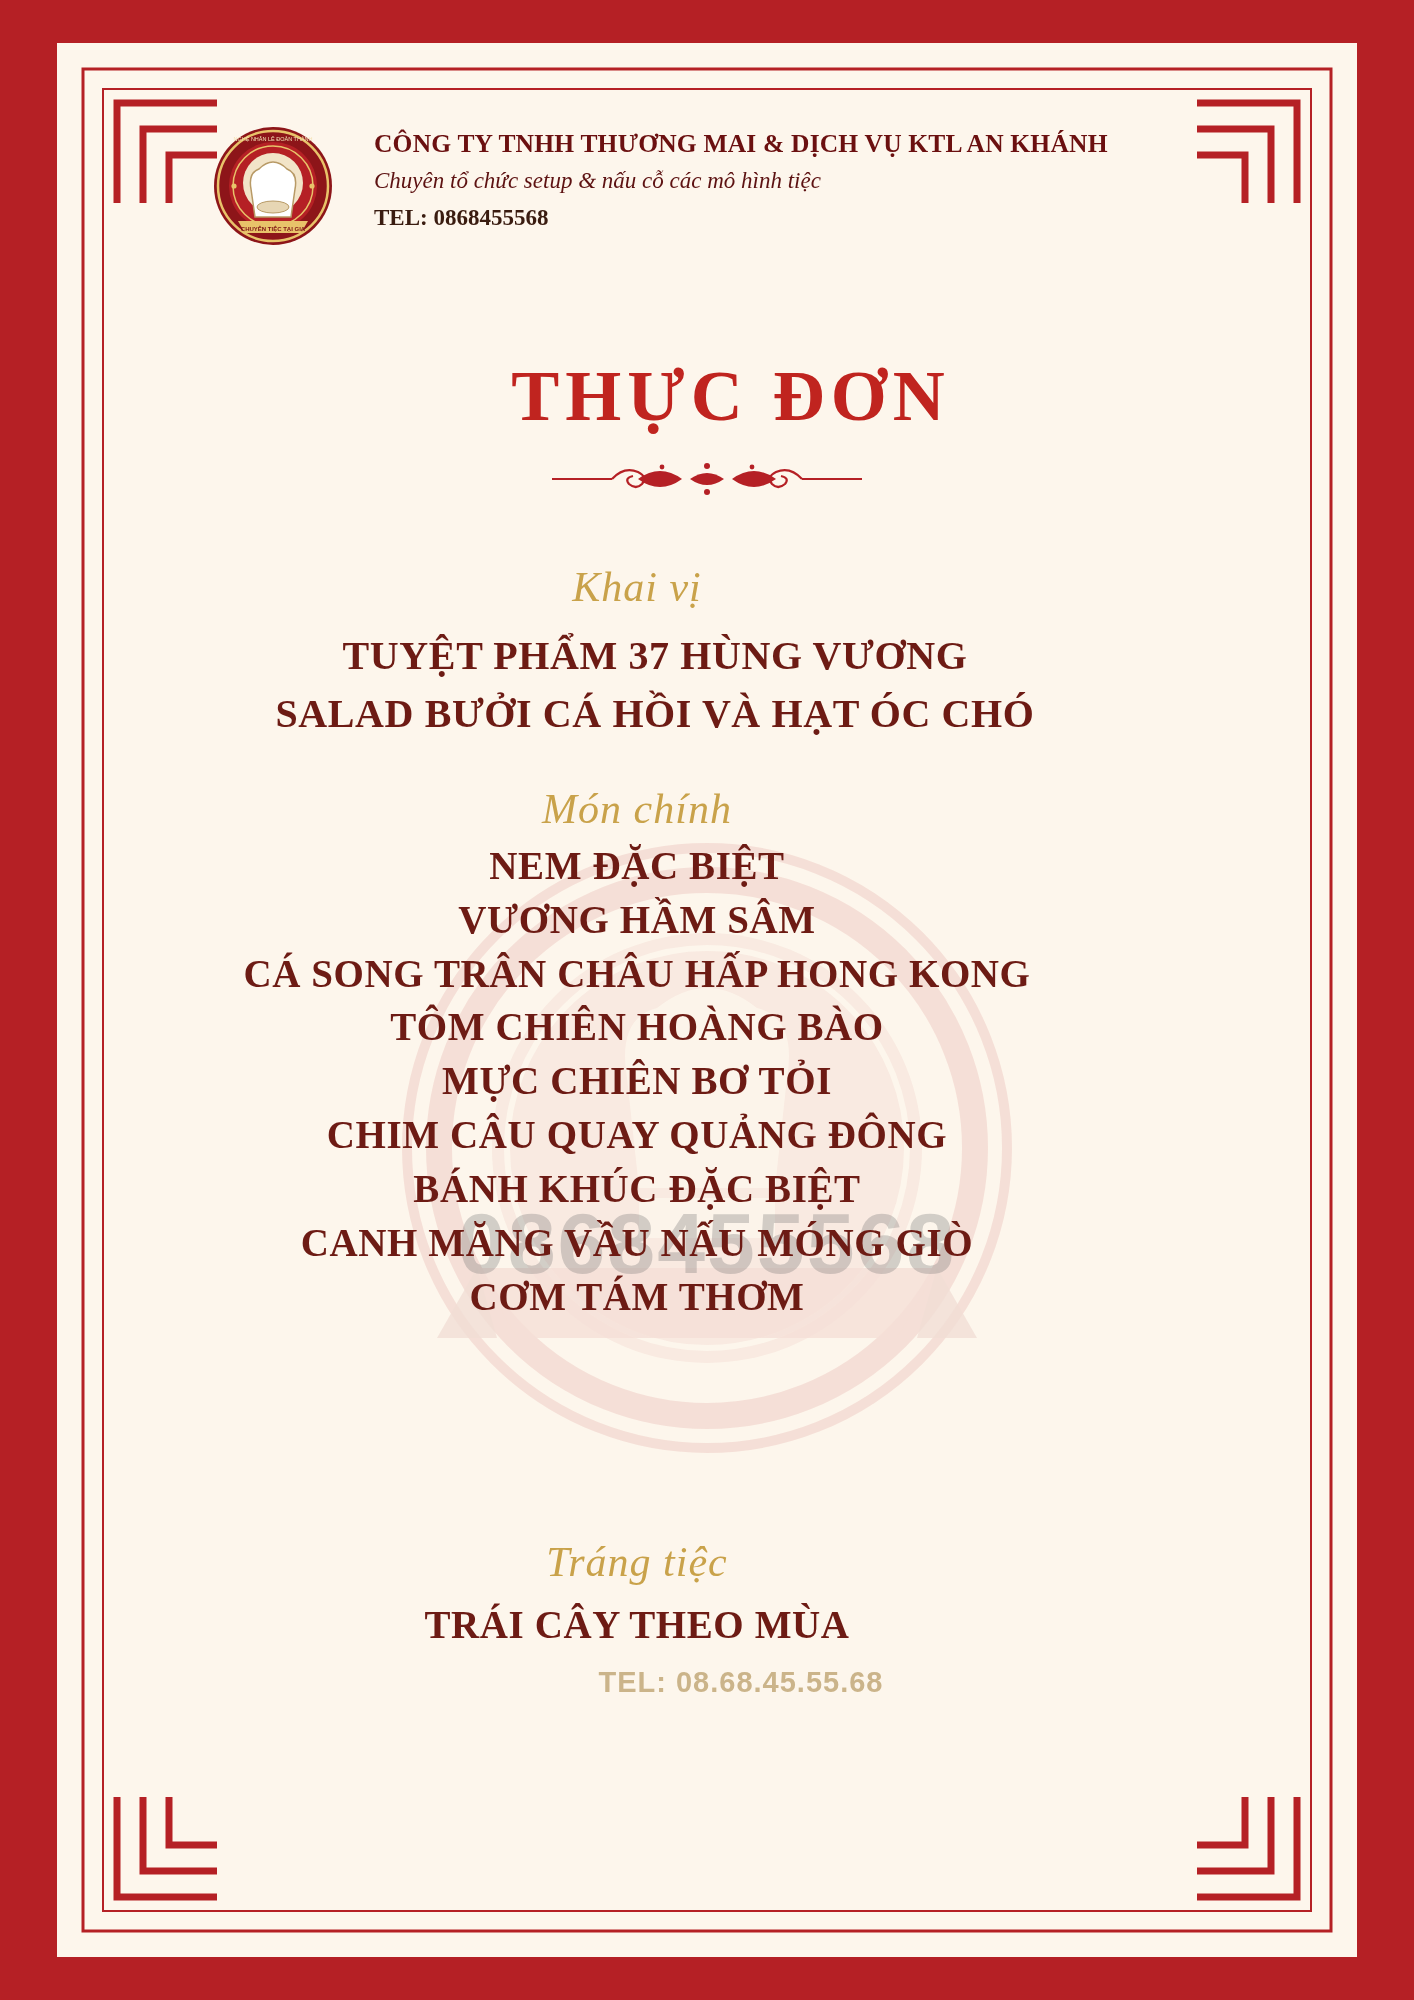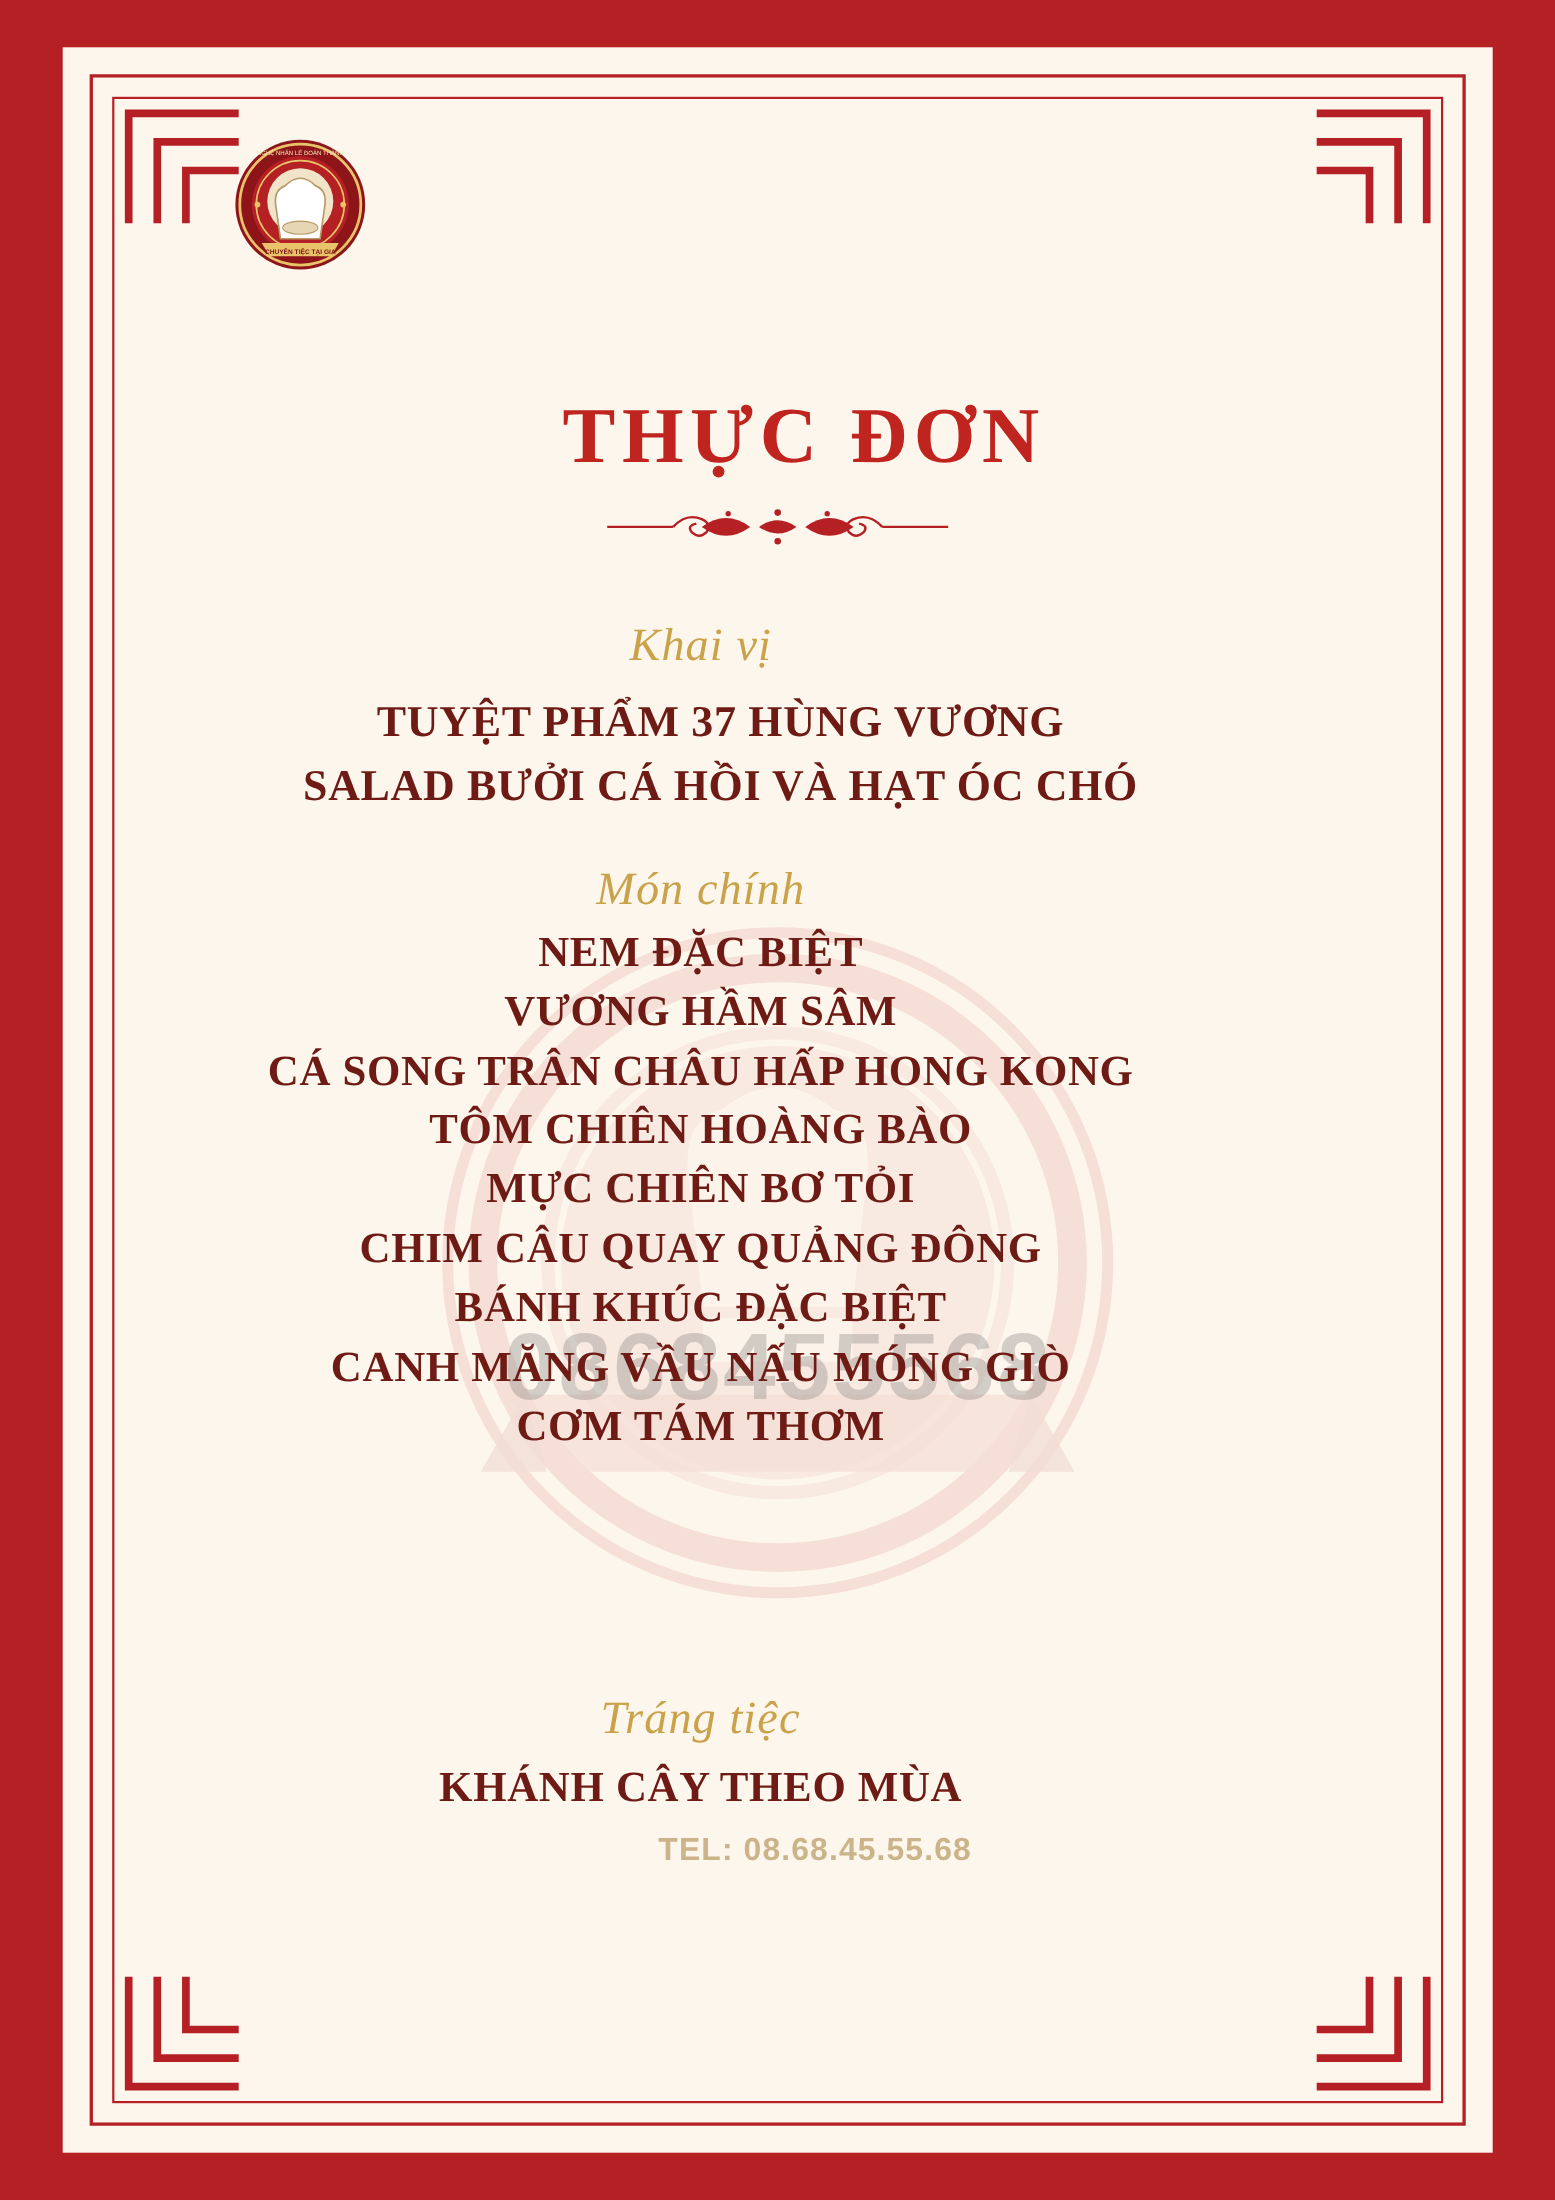--- a/index.html
+++ b/index.html
@@ -226,20 +226,25 @@
           <circle cx="61" cy="58" r="30" fill="#f2e4c8"></circle>
           <path d="M47 44 q14 -14 28 0 q11 4 8 20 l-4 28 h-36 l-4 -28 q-3 -16 8 -20 z" fill="#ffffff" stroke="#b89a66" stroke-width="1.5"></path>
           <ellipse cx="61" cy="82" rx="16" ry="6" fill="#e7d6b4" stroke="#b89a66" stroke-width="1"></ellipse>
           <path d="M26 96 h70 l-7 12 h-56 z" fill="#e8c36a"></path>
           <text x="61" y="106" font-family="Liberation Sans, sans-serif" font-size="6" fill="#7d1113" text-anchor="middle" font-weight="bold">CHUYÊN TIỆC TẠI GIA</text>
           <text x="61" y="16" font-family="Liberation Sans, sans-serif" font-size="5.5" fill="#f5e2b4" text-anchor="middle">NGHỆ NHÂN LÊ ĐOÀN THÀNH</text>
           <circle cx="22" cy="61" r="2.6" fill="#e8c36a"></circle>
           <circle cx="100" cy="61" r="2.6" fill="#e8c36a"></circle>
         </svg>
       </div>
+      <div class="company-block">
+        <div class="company-name">CÔNG TY TNHH THƯƠNG MAI &amp; DỊCH VỤ KTL AN KHÁNH</div>
+        <div class="company-tagline">Chuyên tổ chức setup &amp; nấu cỗ các mô hình tiệc</div>
+        <div class="company-tel">TEL: 0868455568</div>
+      </div>
     </div>
 
     <div class="title">THỰC ĐƠN</div>
 
     <svg class="divider" viewBox="0 0 330 46">
       <g stroke="#b52025" stroke-width="2.2" fill="none">
         <path d="M10 23 h60"></path>
         <path d="M260 23 h60"></path>
         <path d="M70 23 q12 -13 26 -7 q10 5 4 12 q-6 6 -13 0 q-5 -6 4 -8"></path>
         <path d="M260 23 q-12 -13 -26 -7 q-10 5 -4 12 q6 6 13 0 q5 -6 -4 -8"></path>
@@ -267,19 +272,19 @@
       <div class="dish">TÔM CHIÊN HOÀNG BÀO</div>
       <div class="dish">MỰC CHIÊN BƠ TỎI</div>
       <div class="dish">CHIM CÂU QUAY QUẢNG ĐÔNG</div>
       <div class="dish">BÁNH KHÚC ĐẶC BIỆT</div>
       <div class="dish">CANH MĂNG VẦU NẤU MÓNG GIÒ</div>
       <div class="dish">CƠM TÁM THƠM</div>
     </div>
 
     <div class="section" id="dessert">
       <div class="section-title">Tráng tiệc</div>
-      <div class="dish">KHÁNH CÂY THEO MÙA</div>
+      <div class="dish">TRÁI CÂY THEO MÙA</div>
     </div>
 
     <div class="footer-tel">TEL: 08.68.45.55.68</div>
 
   </div>
 </div>
 
 </body></html>

